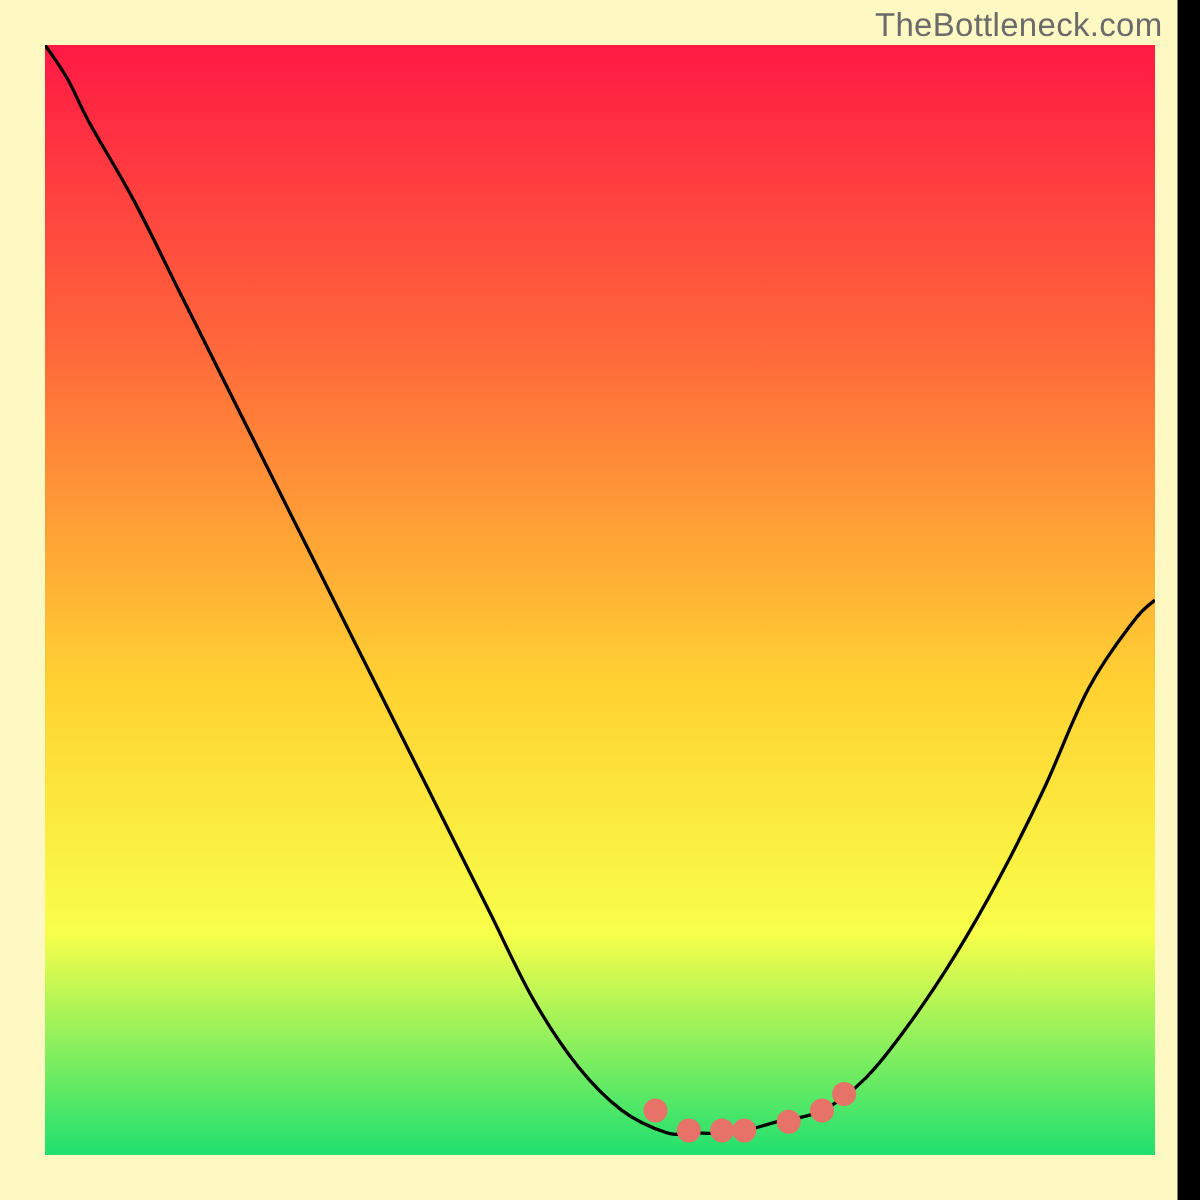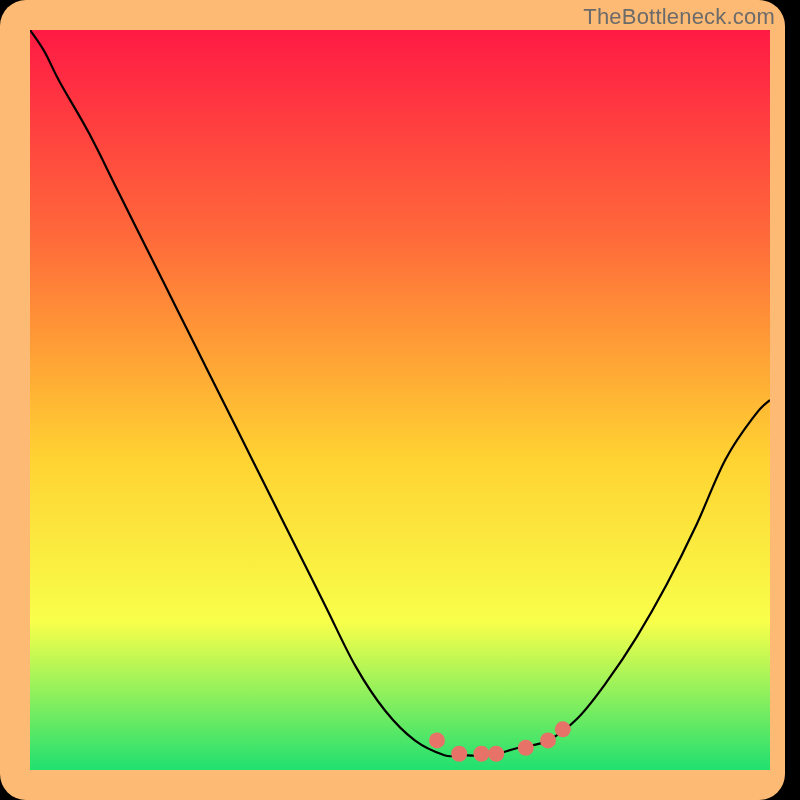--- a/index.html
+++ b/index.html
@@ -8,22 +8,21 @@
     width: 800px;
     height: 800px;
     background: #000;
     overflow: hidden;
     font-family: Arial, Helvetica, sans-serif;
   }
   .frame {
     position: relative;
     width: 785px;
     height: 800px;
-    background: #fdba74;
-    border-radius: 26px;
+    background: #fef9c3;
   }
   .watermark {
     position: absolute;
     top: 4px;
     right: 10px;
     color: #6b6b6b;
     font-size: 22px;
     font-family: Arial, Helvetica, sans-serif;
     letter-spacing: 0.2px;
     z-index: 3;

